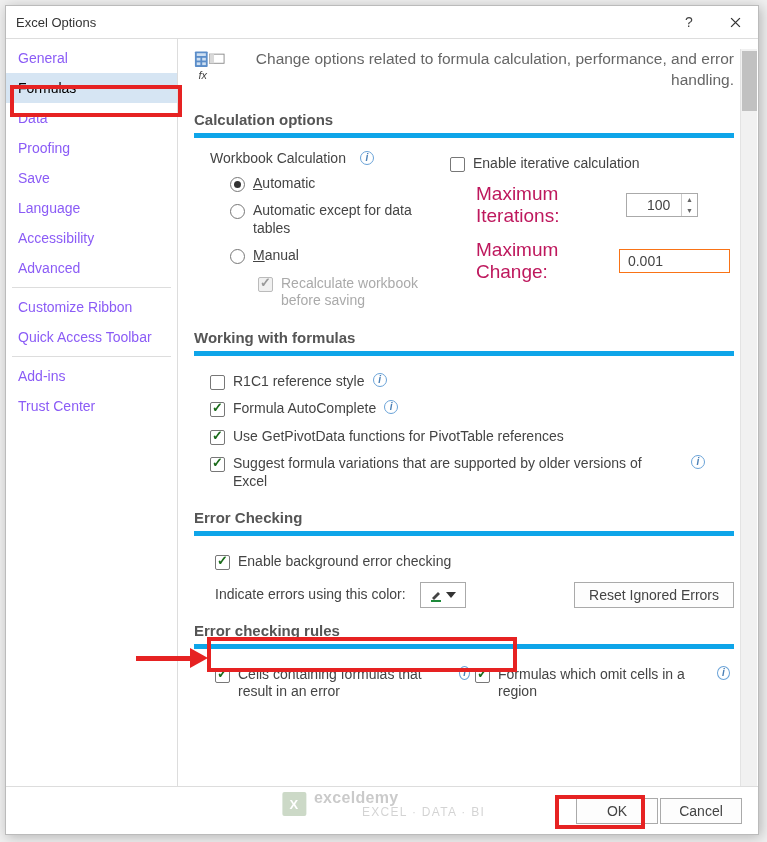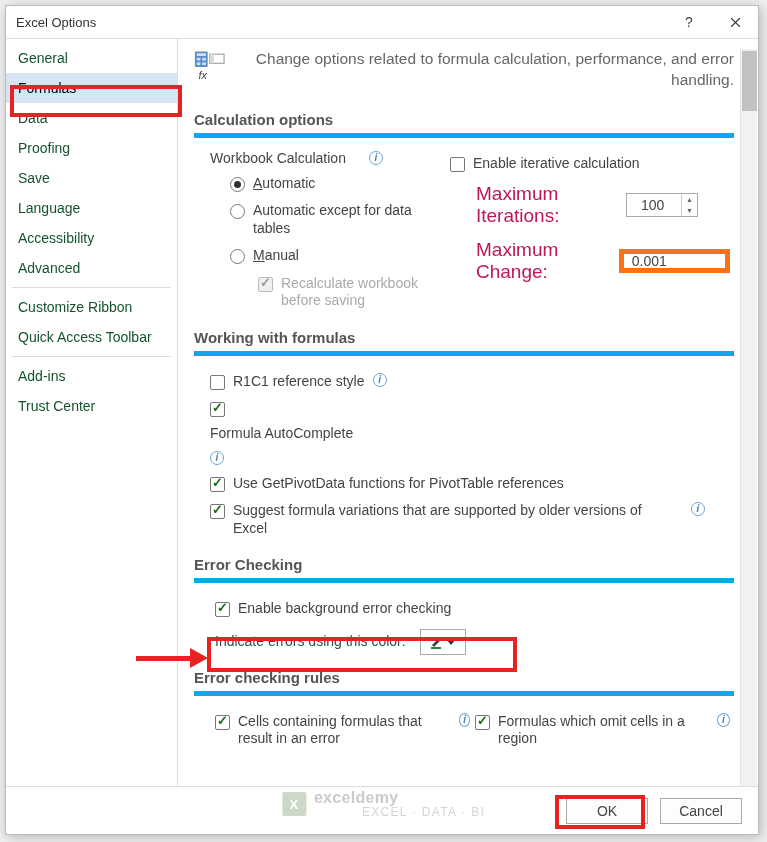--- a/index.html
+++ b/index.html
@@ -5,68 +5,68 @@
 * { box-sizing: border-box; margin: 0; padding: 0; font-family: "Segoe UI", Tahoma, sans-serif; }
 body { background: #f0f0f0; width: 767px; height: 842px; position: relative; overflow: hidden; }
 
 .dialog { position: absolute; left: 5px; top: 5px; width: 754px; height: 830px; background: #fff; border: 1px solid #bbb; box-shadow: 2px 2px 12px rgba(0,0,0,.25); display: flex; flex-direction: column; }
 .titlebar { height: 32px; display: flex; align-items: center; padding: 0 0 0 10px; font-size: 13px; color: #333; justify-content: space-between; }
 .titlebar .spacer { flex: 1; }
 .titlebar .btn { width: 46px; height: 32px; display: flex; align-items: center; justify-content: center; font-size: 14px; color: #444; }
 
 .body { flex: 1; display: flex; overflow: hidden; border-top: 1px solid #ddd; }
 .sidebar { width: 172px; border-right: 1px solid #ddd; padding-top: 4px; background: #fff; }
-.side-item { padding: 7px 12px; font-size: 14px; color: #14532d; cursor: pointer; }
+.side-item { padding: 7px 12px; font-size: 14px; color: #8b5cf6; cursor: pointer; }
 .side-item.selected { background: #d6e5f3; color: #000; }
 .side-sep { height: 1px; background: #ddd; margin: 4px 6px; }
 
 .content { flex: 1; position: relative; overflow: hidden; padding: 10px 24px 10px 16px; font-size: 14px; color: #444; }
 .scrollbar { position: absolute; right: 1px; top: 10px; width: 17px; height: 780px; background: #f1f1f1; border-left:1px solid #e3e3e3; }
 .scroll-thumb { position:absolute; left:1px; top:2px; width:15px; height:60px; background:#c1c1c1; }
 
 .intro { display: flex; gap: 12px; align-items: flex-start; margin-bottom: 14px; }
 .intro-icon { width: 34px; height: 34px; }
 .intro-text { font-size: 15.5px; color: #666; line-height: 1.35; text-align: right; }
 
 .section-head { font-size: 15px; font-weight: 600; color: #555; padding: 6px 0 5px 0; border-bottom: 5px solid #0ea5e9; margin-bottom: 10px; }
 .section-body { padding: 2px 0 8px 16px; }
 
 .row { display: flex; align-items: flex-start; }
 .col { display: flex; flex-direction: column; }
 .calc-left { width: 220px; }
 .calc-right { width: 280px; margin-left: 20px; }
 
-.lbl { font-size: 14px; color: #444; display: inline-flex; align-items: center; gap: 23px; }
+.lbl { font-size: 14px; color: #444; display: inline-flex; align-items: center; gap: 14px; }
 .info { display:inline-block; width:14px; height:14px; border:1px solid #6aa3d8; border-radius:50%; color:#4a7fb5; font-size:10px; line-height:12px; text-align:center; font-style: italic; font-weight:bold; }
 
 .radio-row, .check-row { display: flex; align-items: flex-start; gap: 8px; padding: 5px 0 5px 20px; }
 .radio, .checkbox { width: 15px; height: 15px; border: 1px solid #777; flex-shrink: 0; margin-top: 2px; background:#fff; }
 .radio { border-radius: 50%; position: relative; }
 .radio.checked::after { content:""; position:absolute; left:3px; top:3px; width:7px; height:7px; background:#333; border-radius:50%; }
 .checkbox { border-radius: 2px; position: relative; }
 .checkbox.checked::after { content:"✓"; position:absolute; left:1px; top:-3px; font-size:13px; color:#1a6b1a; font-weight:bold; }
 .checkbox.disabled, .radio.disabled { background:#f0f0f0; border-color:#bbb; }
 .checkbox.disabled.checked::after { color:#999; }
 .opt-text { font-size: 14px; color: #444; line-height:1.25; }
 .opt-text.disabled { color: #aaa; }
 .opt-text u { text-decoration: underline; }
 
 .field-row { display: flex; align-items: center; gap: 10px; margin: 6px 0; }
 .field-lbl { font-size: 19px; color:#be185d; width: 140px; }
-.spinner { width: 72px; height: 24px; border:1px solid #aaa; display:flex; align-items:center; padding:0 14px; position:relative; background:#fff; }
+.spinner { width: 72px; height: 24px; border:1px solid #aaa; display:flex; align-items:center; padding:0 20px; position:relative; background:#fff; }
 .spinner .sp-btns { position:absolute; right:0; top:0; width:16px; height:100%; border-left:1px solid #ccc; display:flex; flex-direction:column; }
 .spinner .sp-btns div { flex:1; display:flex; align-items:center; justify-content:center; font-size:7px; color:#666; }
-.textin { width: 116px; height: 24px; border:5px solid #f97316; padding:0 8px; display:flex; align-items:center; background:#fff; font-size:14px; }
+.textin { width: 116px; height: 24px; border:1px solid #f97316; padding:0 8px; display:flex; align-items:center; background:#fff; font-size:14px; }
 
 .colorbtn { width: 46px; height: 26px; border:1px solid #aaa; display:inline-flex; align-items:center; justify-content:center; gap:3px; background:#fff; }
 .colorbtn .swatch { width:0; height:0; border-left:5px solid transparent; border-right:5px solid transparent; border-top:6px solid #333; display:inline-block; }
 
 .btn-std { height: 26px; padding: 0 14px; border:1px solid #aaa; background:#fdfdfd; font-size:14px; color:#444; display:inline-flex; align-items:center; justify-content:center; cursor:pointer; }
 
-.footer { height: 48px; border-top:1px solid #ddd; display:flex; align-items:center; justify-content:flex-end; gap:12px; padding: 0 16px; }
+.footer { height: 48px; border-top:1px solid #ddd; display:flex; align-items:center; justify-content:flex-end; gap:2px; padding: 0 16px; }
 .footer .btn-std { min-width: 82px; }
 .arrow { position:absolute; left: 136px; top: 648px; width: 72px; height: 20px; pointer-events:none; }
 .arrow .shaft { position:absolute; left:0; top:8px; width:55px; height:5px; background:#e62222; }
 .arrow .head { position:absolute; right:0; top:0; width:0; height:0; border-top:10px solid transparent; border-bottom:10px solid transparent; border-left:18px solid #e62222; }
 
 .watermark { position:absolute; left:50%; top: 790px; transform:translateX(-50%); font-size:14px; color:#444; opacity:.28; pointer-events:none; display:flex; align-items:center; gap:8px; }
 .watermark .wlogo { width:24px; height:24px; background:#4a7a3a; border-radius:2px; display:flex; align-items:center; justify-content:center; color:#fff; font-size:13px; font-weight:bold; }
 .watermark .wtxt { display:flex; flex-direction:column; line-height:1; }
 .watermark .wtxt .big { font-size:16px; font-weight:600; letter-spacing:.3px; }
 .watermark .wtxt .small { font-size:12px; letter-spacing:1.3px; color:#666;margin-left:48px; }
@@ -173,21 +173,21 @@
         </div>
       </div>
 
       <div class="section-head">Working with formulas</div>
       <div class="section-body">
         <div class="check-row" style="padding-left:0;">
             <span class="checkbox"></span>
             <span class="opt-text">R1C1 reference style</span>
             <span class="info">i</span>
           </div>
-        <div class="check-row" style="padding-left:0;flex-direction:column;">
+        <div class="check-row" style="padding-left:0;">
             <span class="checkbox checked"></span>
             <span class="opt-text">Formula AutoComplete</span>
             <span class="info">i</span>
           </div>
         <div class="check-row" style="padding-left:0;">
             <span class="checkbox checked"></span>
             <span class="opt-text">Use GetPivotData functions for PivotTable references</span>
           </div>
         <div class="check-row" style="padding-left:0;">
             <span class="checkbox checked"></span>
@@ -207,20 +207,23 @@
         <div class="row" style="align-items:center; gap:14px; padding-left:5px;">
           <span class="opt-text">Indicate errors using this color:</span>
           <div class="colorbtn">
             <svg width="14" height="14">
                 <path d="M3 10 L9 4 L11 6 L5 12 Z" fill="#444"></path>
                 <rect x="2" y="12" width="10" height="2" fill="#1e8a3b"></rect>
               </svg>
             <span class="swatch"></span>
           </div>
           <div style="flex:1"></div>
+          <div class="btn-std">
+              <span>Reset Ignored Errors</span>
+            </div>
         </div>
       </div>
 
       <div class="section-head">Error checking rules</div>
       <div class="section-body">
         <div class="row">
           <div class="check-row" style="padding-left:5px; width:260px;">
               <span class="checkbox checked"></span>
               <span class="opt-text">Cells containing formulas that result in an error</span>
               <span class="info">i</span>

